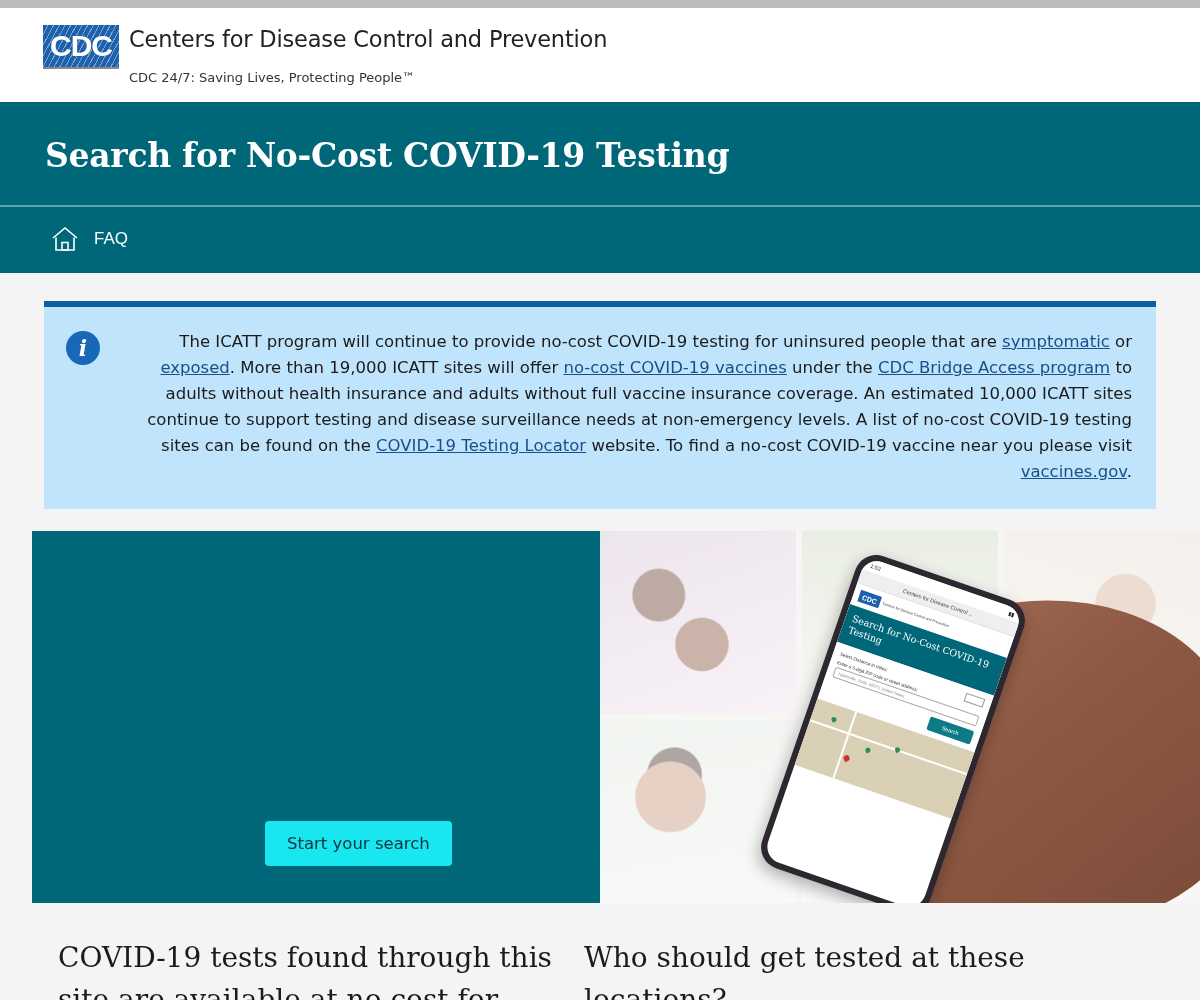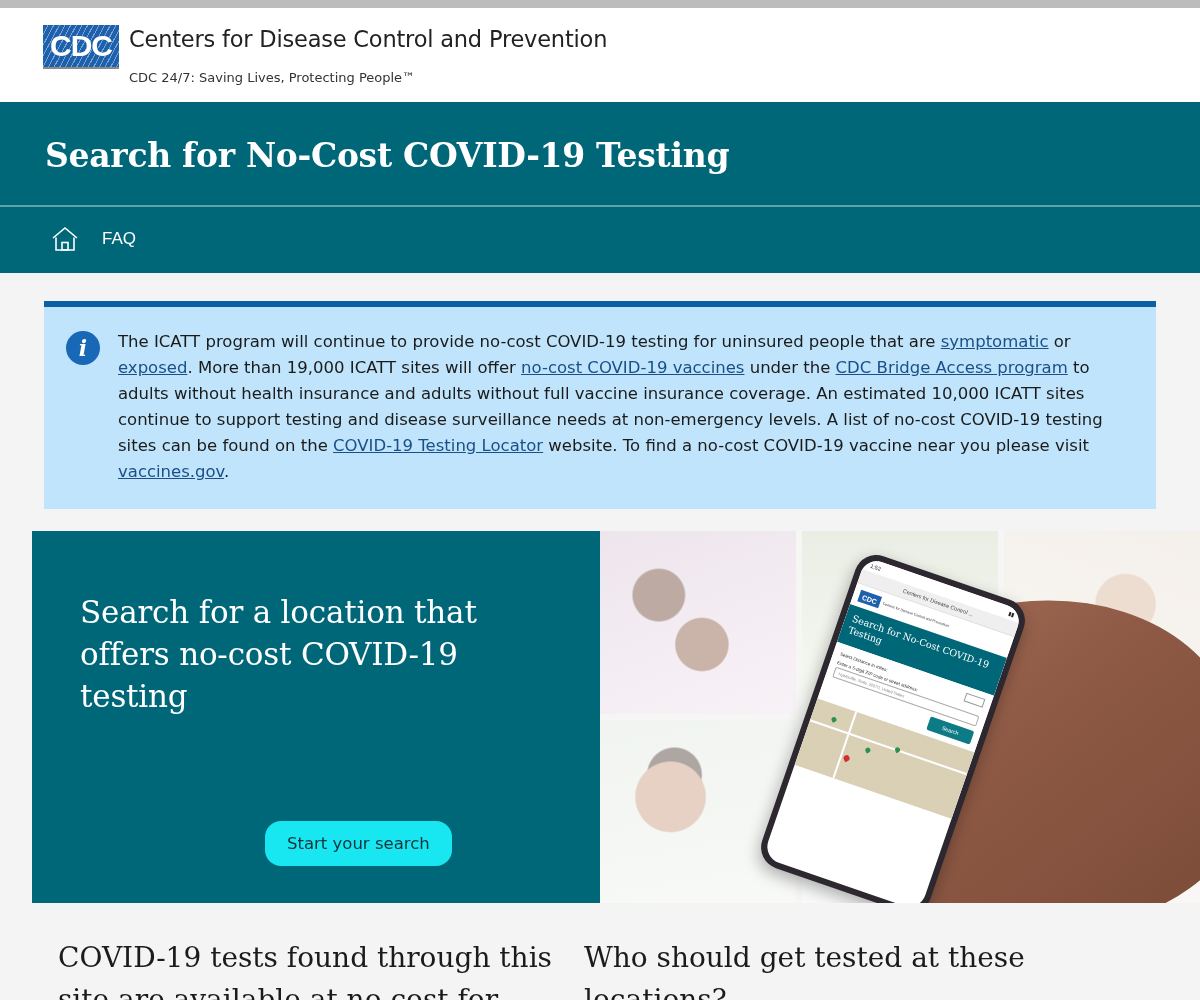--- a/index.html
+++ b/index.html
@@ -63,21 +63,21 @@
 
   
   .banner { background: #006778; }
   .banner-title-row { padding: 34px 0 30px 45px; }
   .banner-title {
     font-family: "DejaVu Serif", serif; color: #ffffff;
     font-size: 33px; font-weight: 700; letter-spacing: -0.3px;
   }
   .banner-divider { height: 2px; background: #5fa3ad; width: 100%; }
   .banner-nav {
-    display: flex; align-items: center; gap: 22px;
+    display: flex; align-items: center; gap: 14px;
     padding: 18px 16px 20px 50px;
   }
   .home-icon { width: 30px; height: 28px; display: block; }
   .nav-label { color: #ffffff; font-size: 17px; }
 
   
   .alert-wrap { padding: 28px 44px 0 44px; }
   .alert {
     background: #bfe4fb; border-top: 6px solid #0b5fa5;
     display: flex; gap: 18px; padding: 22px 24px 24px 22px;
@@ -85,20 +85,21 @@
   .info-icon {
     width: 34px; height: 34px; border-radius: 50%;
     background: #1868b7; flex: none; margin-top: 2px;
     display: flex; align-items: center; justify-content: center;
     color: #fff; font-size: 22px; font-style: italic;
     font-family: "DejaVu Serif", serif; font-weight: 700;
   }
   .alert-text {
     font-size: 16.5px; line-height: 26px; color: #1b1b1b;
     font-family: "DejaVu Sans", sans-serif;
+    text-align: right;
   }
   .alert-text a { color: #1a4f89; text-decoration: underline; cursor: pointer; }
 
   
   .hero {
     position: relative; margin: 22px 0 0 32px;
     width: 1168px; height: 372px; display: flex;
     overflow: hidden;
   }
   .hero-left {
@@ -111,21 +112,21 @@
     letter-spacing: -0.2px;
   }
   .hero-sub {
     color: #ffffff; font-size: 16.5px; line-height: 25px;
     margin-top: 26px; font-family: "DejaVu Sans", sans-serif;
     max-width: 430px;
   }
   .hero-cta {
     position: absolute; left: 233px; top: 290px;
     background: #18e6f0; color: #12343a;
-    border: none; border-radius: 16px;
+    border: none; border-radius: 4px;
     font-size: 16.5px; padding: 13px 22px;
     font-family: "DejaVu Sans", sans-serif; cursor: pointer;
   }
 
   
   .hero-right { flex: 1; position: relative; background: #f6f6f4; overflow: hidden; }
   .collage { position: absolute; inset: 0; display: grid;
     grid-template-columns: 1fr 1fr 1fr; grid-template-rows: 1fr 1fr; gap: 6px; }
   .ph { position: relative; overflow: hidden; }
   .ph::after { content: ""; position: absolute; inset: 0; background: rgba(255,255,255,.55); }
@@ -250,21 +251,20 @@
 
   <div class="alert-wrap">
     <div class="alert">
       <div class="info-icon">i</div>
       <div class="alert-text" id="alert-text"><span>The ICATT program will continue to provide no-cost COVID-19 testing for uninsured people that are </span><a>symptomatic</a><span> or </span><a>exposed</a><span>. More than 19,000 ICATT sites will offer </span><a>no-cost COVID-19 vaccines</a><span> under the </span><a>CDC Bridge Access program</a><span> to adults without health insurance and adults without full vaccine insurance coverage. An estimated 10,000 ICATT sites continue to support testing and disease surveillance needs at non-emergency levels. A list of no-cost COVID-19 testing sites can be found on the </span><a>COVID-19 Testing Locator</a><span> website. To find a no-cost COVID-19 vaccine near you please visit </span><a>vaccines.gov</a><span>.</span></div>
     </div>
   </div>
 
   <div class="hero">
     <div class="hero-left">
-      <div class="hero-heading">Search for a location that offers no-cost COVID-19 testing</div>
       <button class="hero-cta">Start your search</button>
     </div>
 
     <div class="hero-right">
       <div class="collage">
         <div class="ph p1"></div>
         <div class="ph p2"></div>
         <div class="ph p3"></div>
         <div class="ph p4"></div>
         <div class="ph p5"></div>

